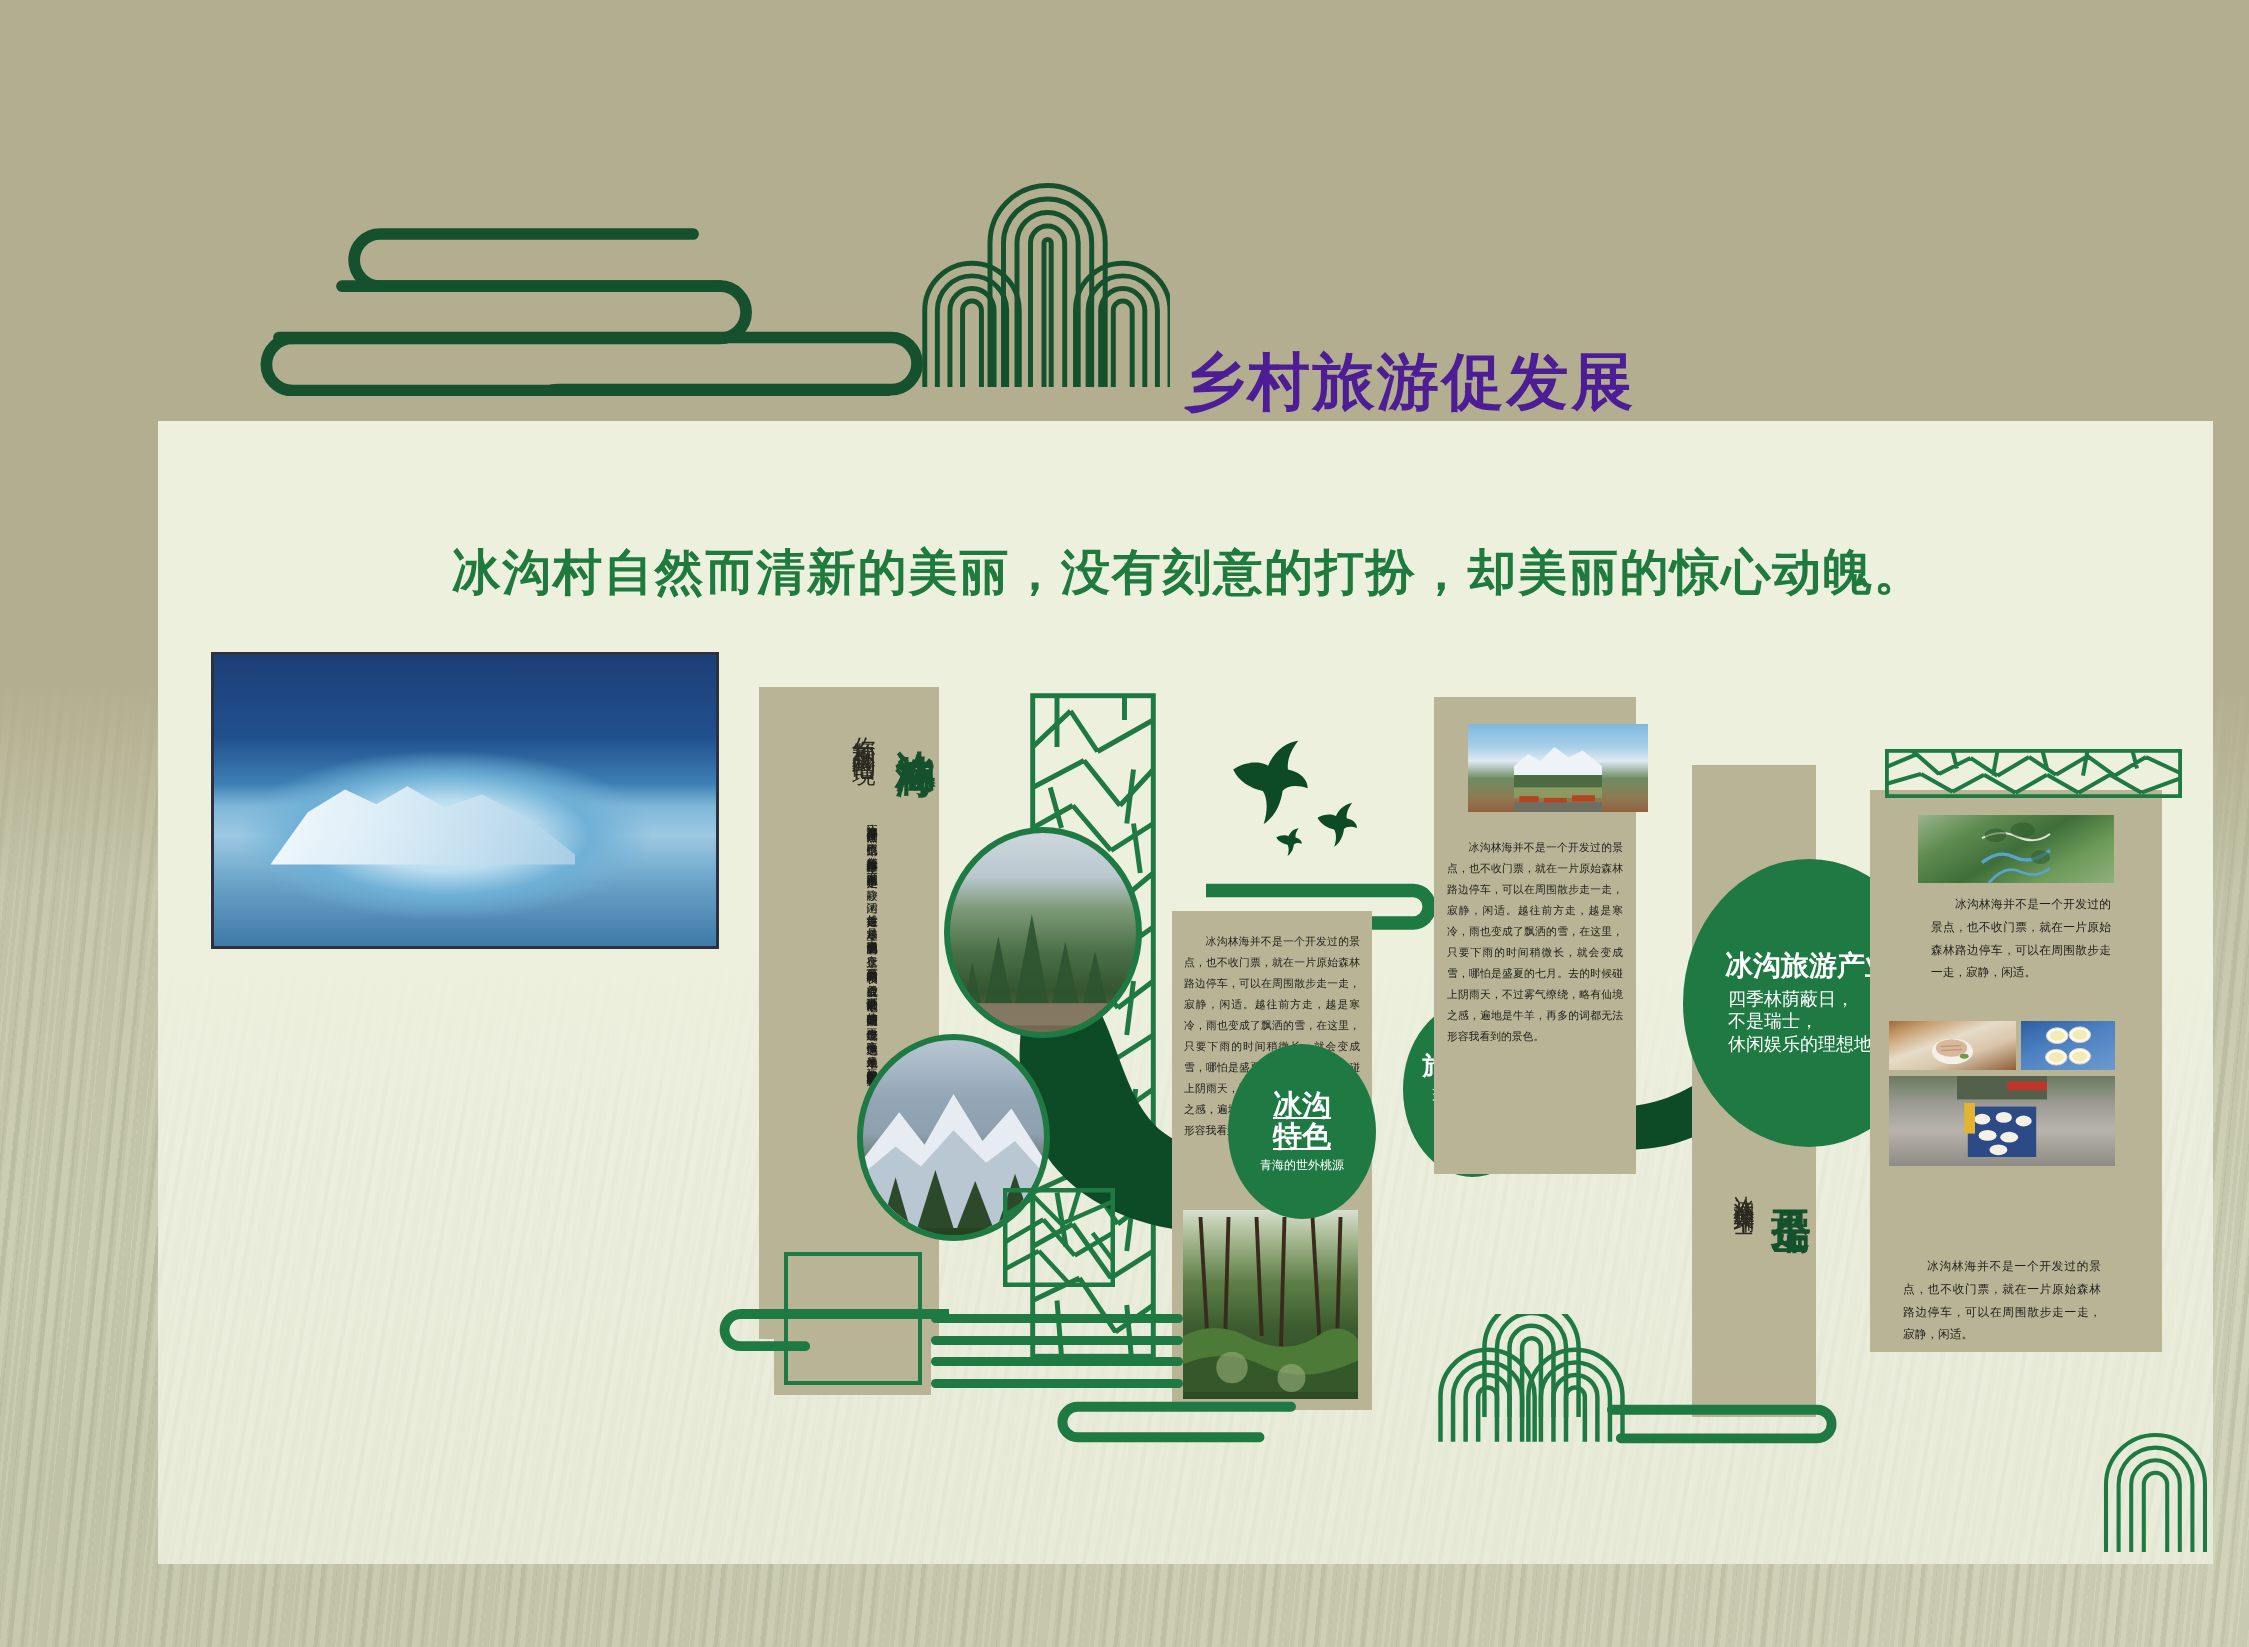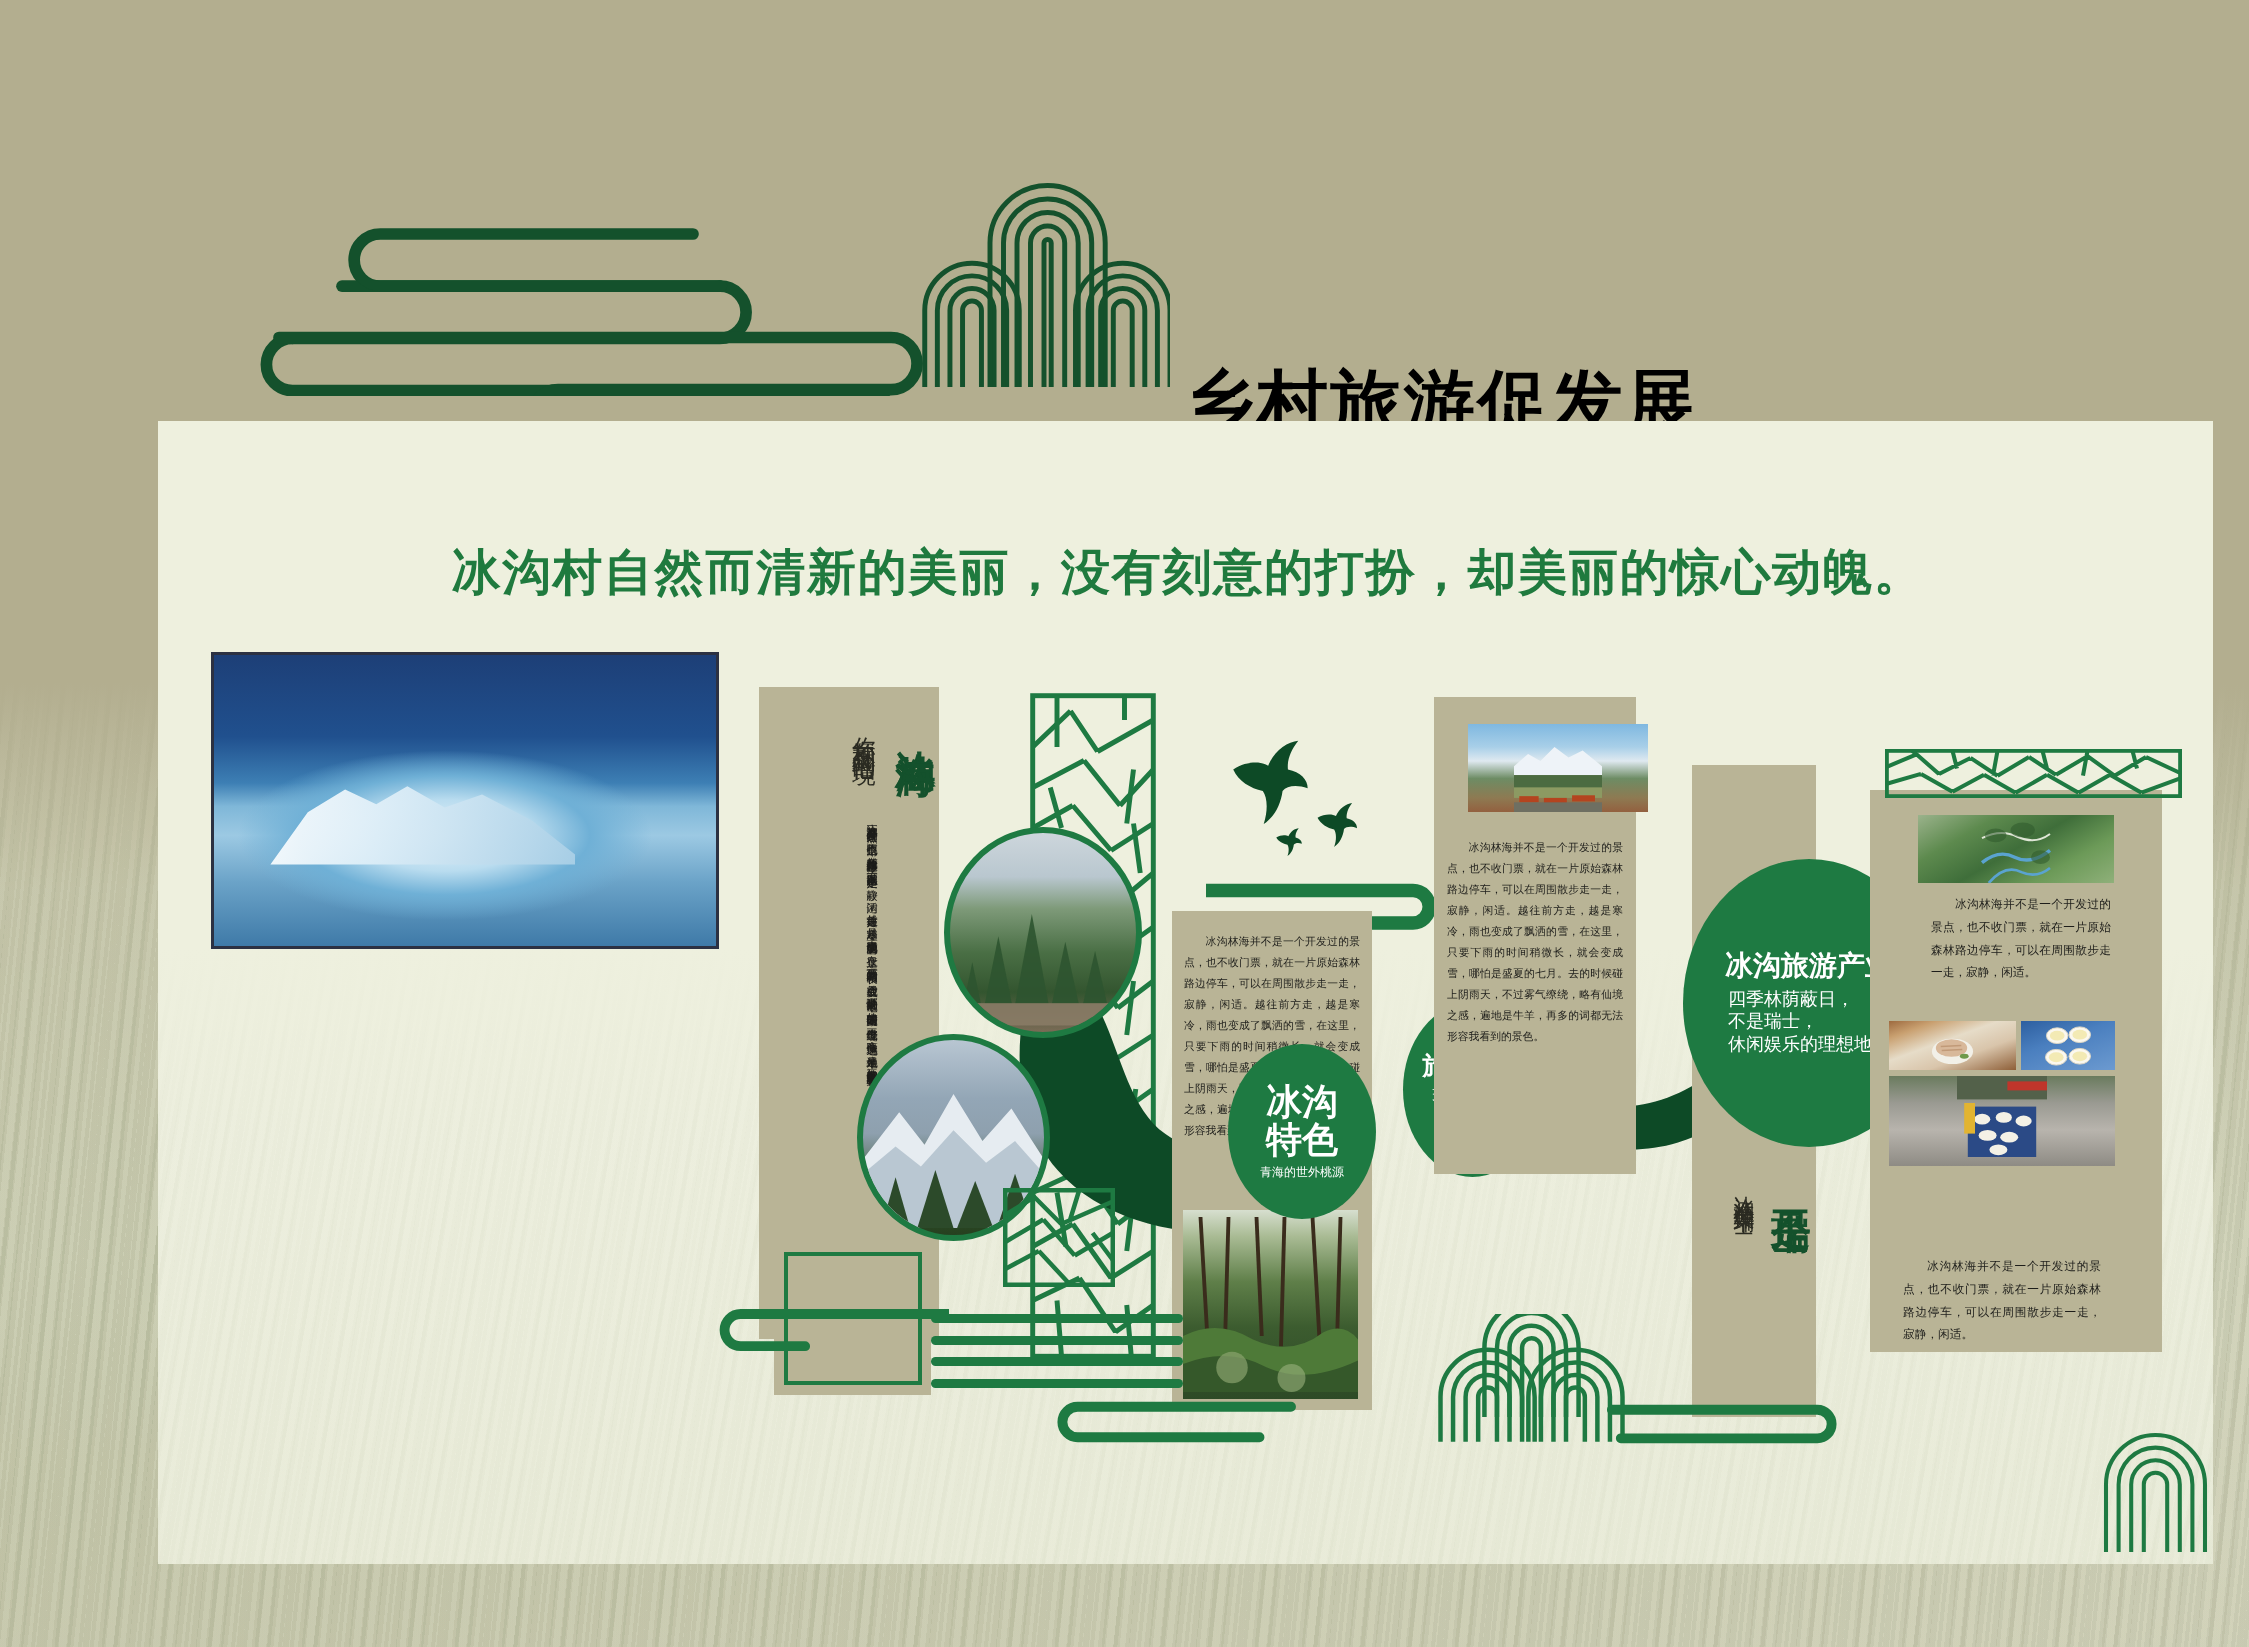--- a/index.html
+++ b/index.html
@@ -23,25 +23,24 @@
       repeating-linear-gradient(96deg,rgba(120,130,95,.13) 0 6.3px,rgba(200,205,180,.10) 6.3px 15.3px),
       repeating-linear-gradient(-84deg,rgba(90,105,70,.10) 0 4px,rgba(215,220,200,.08) 4px 11.7px),
       linear-gradient(160deg,#d9dcc4 0%,#cfd3b8 45%,#e2e4d0 100%);
     opacity:.95;
   }
   
   #header{ position:absolute; left:0; top:117px; width:2376px; height:315px; }
 
   #title{
     position:absolute; left:1183px; top:234px;
-    font-size:71px; line-height:1; letter-spacing:2.7px;
-    color:#000000; font-weight:bold;
+    font-size:62px; line-height:1; letter-spacing:2.7px;
+    color:#4c1d95; font-weight:bold;
     font-family:"DejaVu Sans", sans-serif;
     white-space:nowrap;
-    margin-top:16px;
   }
   
   #board{
     position:absolute; left:158px; top:421px; width:2055px; height:1143px;
     background:#eef0de;
     overflow:hidden;
   }
   #board-texture{
     position:absolute; inset:0;
     background:
@@ -263,21 +262,21 @@
         <line x1="90" y1="0" x2="88" y2="72"></line>
     </g>
     <path d="M0 68 Q20 58 40 70 Q62 80 80 66 Q92 60 100 70 L100 100 L0 100 Z" fill="#4e7a38"></path>
     <path d="M0 84 Q26 74 48 86 Q70 96 100 82 L100 100 L0 100 Z" fill="#35582a"></path>
     <circle cx="28" cy="86" r="9" fill="#8aa36d" opacity=".7"></circle>
     <circle cx="62" cy="92" r="8" fill="#9ab07d" opacity=".6"></circle>
   </svg>
 </div>
 
 <div class="circ green" style="left:1228px;top:1044px;width:148px;height:175px;">
-  <div class="ctitle" style="font-size:36px;white-space:pre-line;">冰沟
+  <div class="ctitle" style="font-size:29px;white-space:pre-line;text-decoration:underline;">冰沟
 特色</div>
   <div class="csub" style="font-size:12px;margin-top:6.3px;white-space:pre-line;text-align:right;">青海的世外桃源</div>
 </div>
 
 <div class="circ green" style="left:1403px;top:1002px;width:139px;height:175px;">
   <div class="ctitle" style="font-size:25px;white-space:pre-line;">旅游开发</div>
   <div class="csub" style="font-size:16px;margin-top:7.2px;white-space:pre-line;">环境清幽，
 避暑圣地</div>
 </div>
 

